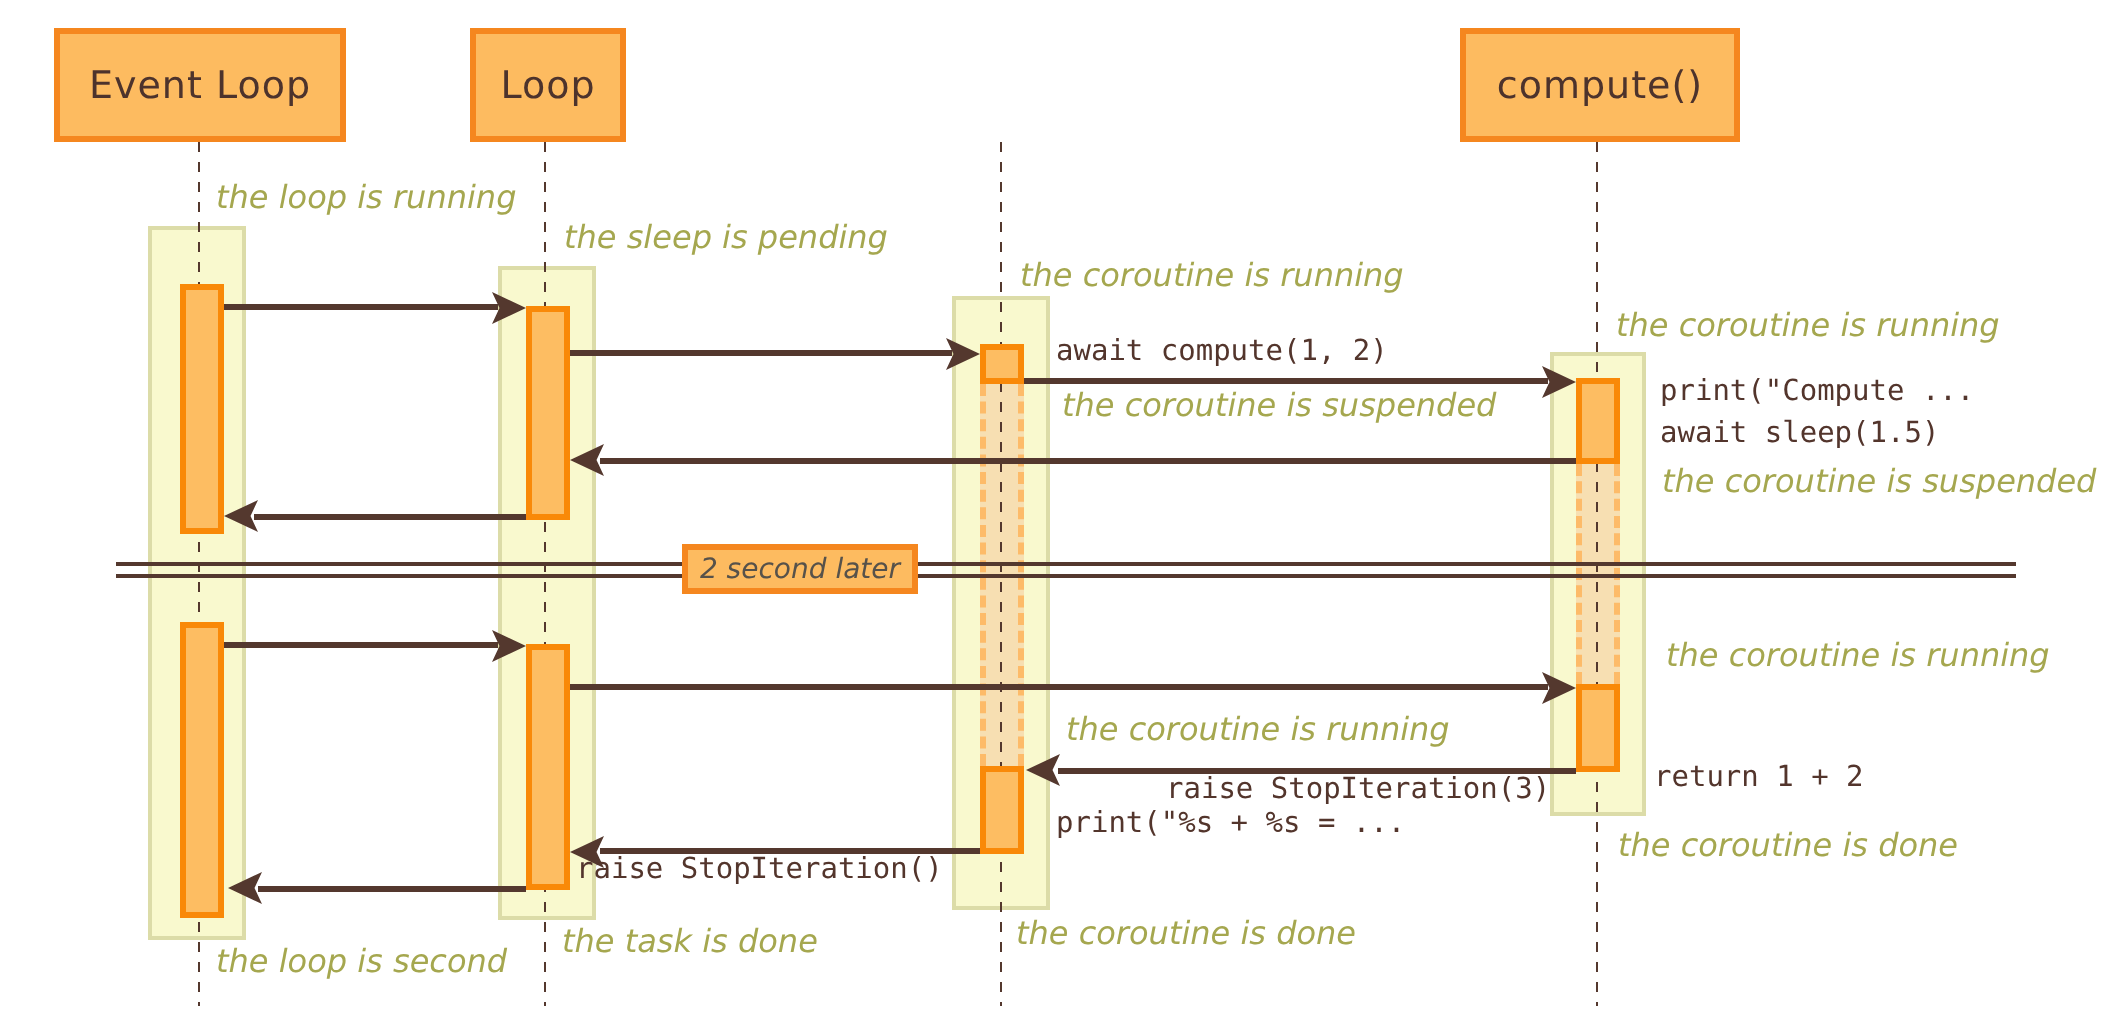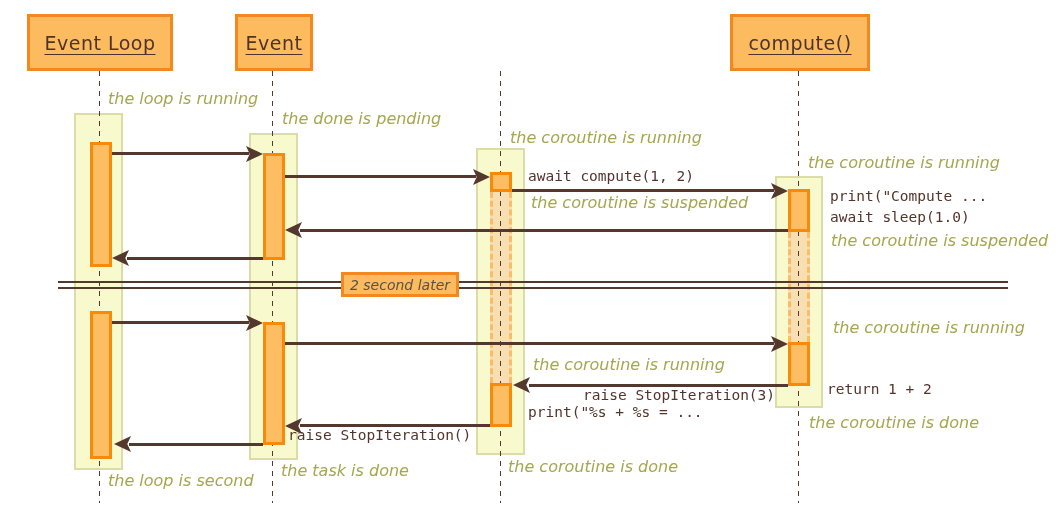--- a/index.html
+++ b/index.html
@@ -1,21 +1,21 @@
 <!DOCTYPE html>
 <html style="--background: #FFFFFF; --header-fill: #FDBB60; --header-border: #F5871F; --bar-fill: #FDBD62; --bar-border: #F98908; --lane-fill: #F9F9CE; --lane-border: #DCDCA8; --suspend-fill: #F7DFB2; --suspend-border: #FDBB69; --arrow: #54382E; --note-text: #A5A74F; --msg-text: #53352C; --actor-text: #4D332C; --divider-text: #57524A;"><head>
 <meta charset="utf-8">
 <style>
   html,body{margin:0;padding:0;background:#fff;}
   .canvas{position:relative;width:1062px;height:513px;background:var(--background,#fff);
           font-family:"DejaVu Sans",sans-serif;overflow:hidden;}
   .actor{position:absolute;display:flex;align-items:center;justify-content:center;
          background:var(--header-fill);border:3px solid var(--header-border);box-sizing:border-box;
          font-size:19px;letter-spacing:.5px;color:var(--actor-text);
-         text-decoration:underline;text-underline-offset:4px;z-index:6;}
+         text-underline-offset:4px;z-index:6;}
   .lifeline{position:absolute;width:1px;z-index:3;
          background:repeating-linear-gradient(180deg,var(--arrow) 0 5px,transparent 5px 10px);}
   .lane{position:absolute;background:var(--lane-fill);border:2px solid var(--lane-border);
         box-sizing:border-box;z-index:1;}
   .bar{position:absolute;background:var(--bar-fill);border:3px solid var(--bar-border);
        box-sizing:border-box;z-index:4;}
   .suspend{position:absolute;background:var(--suspend-fill);box-sizing:border-box;
        border-left:3px dashed var(--suspend-border);border-right:3px dashed var(--suspend-border);z-index:2;}
   .arrow-line{position:absolute;height:3px;background:var(--arrow);z-index:5;}
   .head{position:absolute;width:17px;height:16px;background:var(--arrow);z-index:5;}
@@ -55,21 +55,21 @@
   <div class="bar" style="left:263px;top:322px;width:22px;height:123px;"></div>
   <div class="bar" style="left:490px;top:172px;width:22px;height:20px;"></div>
   <div class="bar" style="left:490px;top:383px;width:22px;height:44px;"></div>
   <div class="bar" style="left:788px;top:189px;width:22px;height:43px;"></div>
   <div class="bar" style="left:788px;top:342px;width:22px;height:44px;"></div>
 
   <div class="actor" style="left:27px;top:14px;width:146px;height:57px;">
     <span>Event Loop</span>
   </div>
   <div class="actor" style="left:235px;top:14px;width:78px;height:57px;">
-    <span>Event</span>
+    <span>Loop</span>
   </div>
   <div class="actor" style="left:730px;top:14px;width:140px;height:57px;">
     <span>compute()</span>
   </div>
 
   <div class="arrow-line" style="left:112px;top:152px;width:137px;"></div>
   <div class="head head-r" style="left:246px;top:146px;"></div>
 
   <div class="arrow-line" style="left:285px;top:175px;width:191px;"></div>
   <div class="head head-r" style="left:473px;top:169px;"></div>
@@ -98,33 +98,33 @@
   <div class="arrow-line" style="left:529px;top:384px;width:259px;"></div>
   <div class="head head-l" style="left:513px;top:377px;"></div>
 
   <div class="arrow-line" style="left:300px;top:424px;width:190px;"></div>
   <div class="head head-l" style="left:285px;top:418px;"></div>
 
   <div class="arrow-line" style="left:129px;top:443px;width:134px;"></div>
   <div class="head head-l" style="left:114px;top:436px;"></div>
 
   <div class="note" style="left:108px;top:89px;">the loop is running</div>
-  <div class="note" style="left:282px;top:109px;">the done is pending</div>
+  <div class="note" style="left:282px;top:109px;">the sleep is pending</div>
   <div class="note" style="left:510px;top:128px;">the coroutine is running</div>
   <div class="note" style="left:808px;top:153px;">the coroutine is running</div>
   <div class="note" style="left:531px;top:193px;">the coroutine is suspended</div>
   <div class="note" style="left:831px;top:231px;">the coroutine is suspended</div>
   <div class="note" style="left:833px;top:318px;">the coroutine is running</div>
   <div class="note" style="left:533px;top:355px;">the coroutine is running</div>
   <div class="note" style="left:809px;top:413px;">the coroutine is done</div>
   <div class="note" style="left:508px;top:457px;">the coroutine is done</div>
   <div class="note" style="left:281px;top:461px;">the task is done</div>
   <div class="note" style="left:108px;top:471px;">the loop is second</div>
 
   <div class="msg" style="left:528px;top:168px;">await compute(1, 2)</div>
   <div class="msg" style="left:830px;top:188px;">print("Compute ...</div>
-  <div class="msg" style="left:830px;top:209px;">await sleep(1.0)</div>
+  <div class="msg" style="left:830px;top:209px;">await sleep(1.5)</div>
   <div class="msg" style="left:827px;top:348px;margin-top:33px;">return 1 + 2</div>
   <div class="msg" style="left:583px;top:387px;">raise StopIteration(3)</div>
   <div class="msg" style="left:528px;top:404px;">print("%s + %s = ...</div>
   <div class="msg" style="left:288px;top:427px;">raise StopIteration()</div>
 
 </div>
 
 </body></html>

